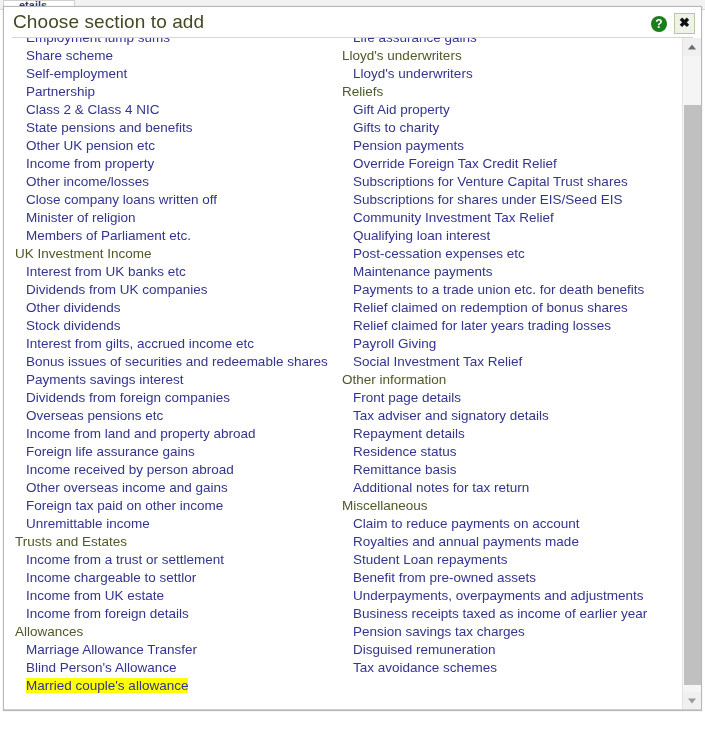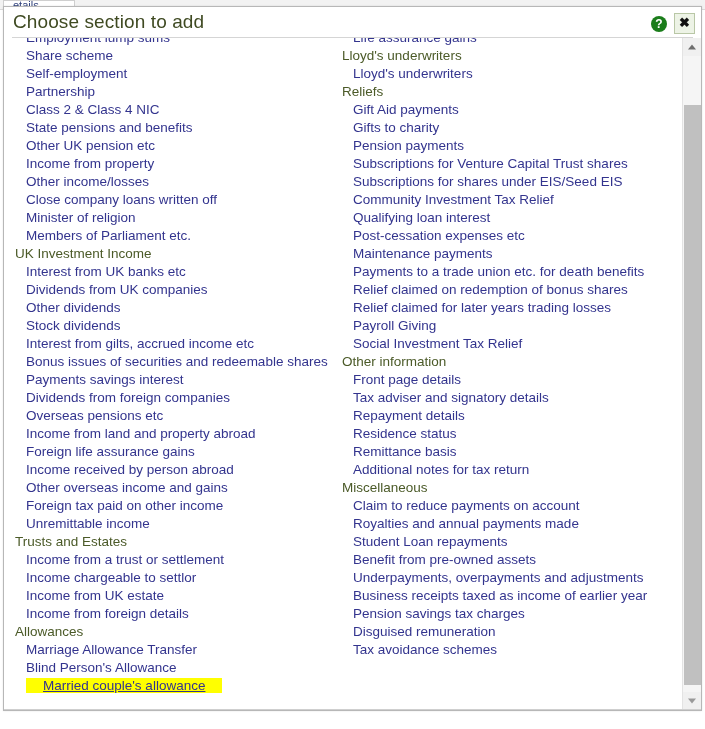--- a/index.html
+++ b/index.html
@@ -30,23 +30,24 @@
     position: absolute;
     left: 3px; top: 0px;
     width: 72px; height: 9px;
     background: #ffffff;
     border: 1px solid #cfcfcf;
     border-bottom: none;
     overflow: hidden;
     font-size: 11px;
     line-height: 9px;
     color: #2c3e7a;
-    padding-left: 9px;
+    padding-left: 15px;
     box-sizing: border-box;
     white-space: nowrap;
+    font-weight: bold;
   }
 
   
   .dialog {
     position: absolute;
     left: 3px;
     top: 6px;
     width: 699px;
     height: 705px;
     background: #404040;
@@ -155,23 +156,22 @@
     padding-left: 0px;
     cursor: default;
   }
   .row.item {
     color: #33348e;
     padding-left: 11px;
     cursor: pointer;
   }
   .row .hl {
     background: #ffff00;
-    padding: 0 17px;
+    padding: 0 0;
     box-decoration-break: clone;
-    text-decoration: underline;
   }
 
   
   .scrollbar {
     position: absolute;
     top: 0;
     right: 0;
     width: 19px;
     bottom: 0;
     background: #f5f5f5;
@@ -282,23 +282,24 @@
             <div class="row group">Allowances</div>
             <div class="row item">Marriage Allowance Transfer</div>
             <div class="row item">Blind Person's Allowance</div>
             <div class="row item"><span class="hl">Married couple's allowance</span></div>
           </div>
         <div class="col col-right" id="col-right">
             <div class="row item">Life assurance gains</div>
             <div class="row group">Lloyd's underwriters</div>
             <div class="row item">Lloyd's underwriters</div>
             <div class="row group">Reliefs</div>
-            <div class="row item">Gift Aid payments</div>
+            <div class="row item">Gift Aid property</div>
             <div class="row item">Gifts to charity</div>
             <div class="row item">Pension payments</div>
+            <div class="row item">Override Foreign Tax Credit Relief</div>
             <div class="row item">Subscriptions for Venture Capital Trust shares</div>
             <div class="row item">Subscriptions for shares under EIS/Seed EIS</div>
             <div class="row item">Community Investment Tax Relief</div>
             <div class="row item">Qualifying loan interest</div>
             <div class="row item">Post-cessation expenses etc</div>
             <div class="row item">Maintenance payments</div>
             <div class="row item">Payments to a trade union etc. for death benefits</div>
             <div class="row item">Relief claimed on redemption of bonus shares</div>
             <div class="row item">Relief claimed for later years trading losses</div>
             <div class="row item">Payroll Giving</div>

